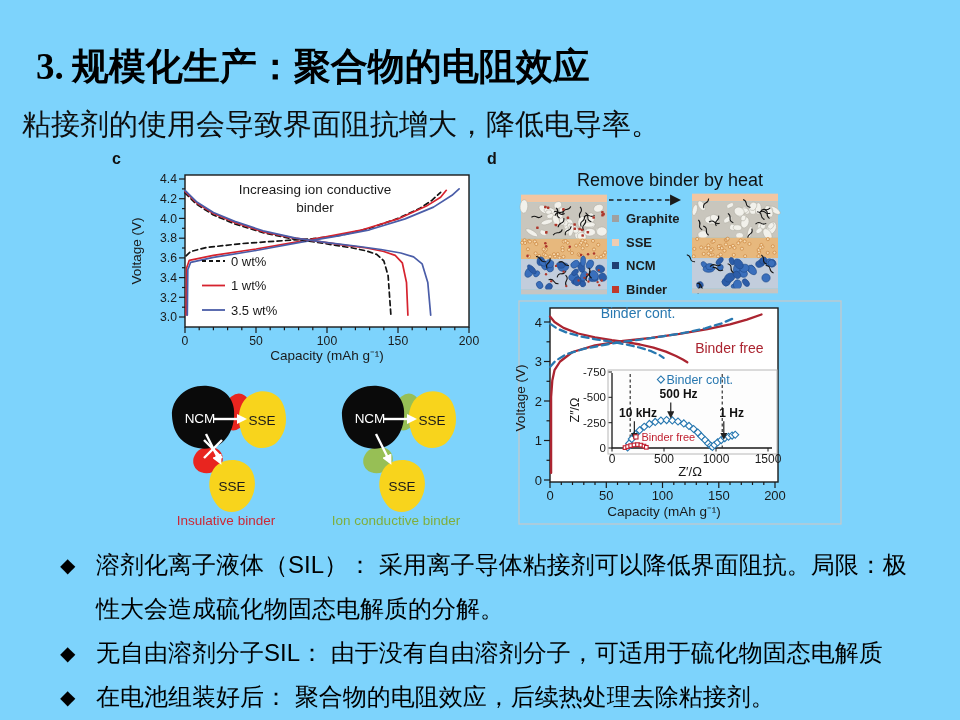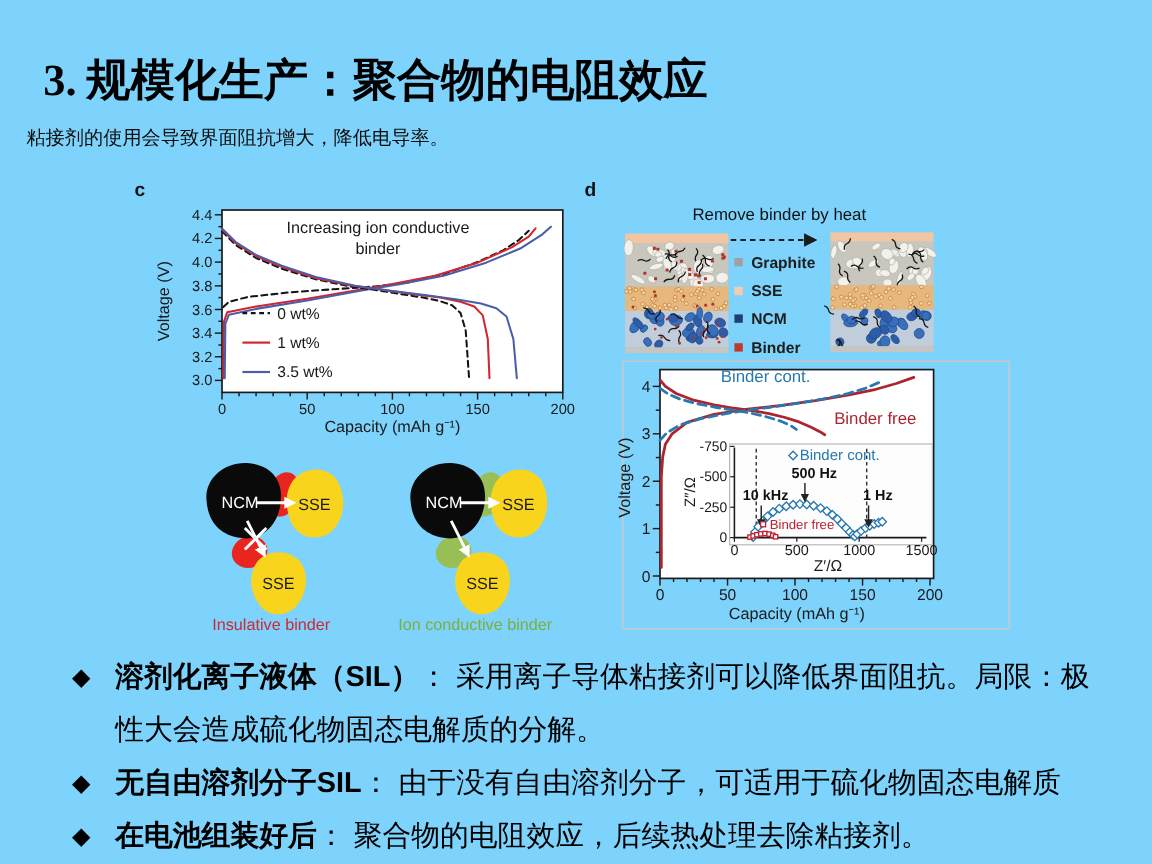--- a/index.html
+++ b/index.html
@@ -1,30 +1,30 @@
 <!DOCTYPE html>
 <html><head>
 <meta charset="utf-8">
 <style>
   html,body{margin:0;padding:0;background:#fff;}
   body{width:960px;height:720px;font-family:"Liberation Sans",sans-serif;}
   .slide{position:relative;width:960px;height:720px;background:#7dd3fc;overflow:hidden;}
   .title{position:absolute;left:36px;top:42px;font-size:37px;font-weight:700;color:#000;white-space:nowrap;}
   .title .num{font-family:"Liberation Serif",serif;margin-right:8px;}
-  .subtitle{position:absolute;left:22px;top:105px;font-size:16px;color:#0d0d0d;white-space:nowrap;}
+  .subtitle{position:absolute;left:22px;top:105px;font-size:29px;color:#0d0d0d;white-space:nowrap;}
   .panel-label{position:absolute;font-size:16px;font-weight:700;color:#111;}
-  .remove-binder{position:absolute;left:577px;top:170px;font-size:14px;color:#111;white-space:nowrap;}
+  .remove-binder{position:absolute;left:577px;top:170px;font-size:18px;color:#111;white-space:nowrap;}
   .mlegend{position:absolute;left:612px;top:207px;font-weight:bold;}
   .mlegend .row{display:flex;align-items:center;height:23.5px;}
   .mlegend .sq{width:7px;height:7px;margin-right:7px;flex:0 0 auto;}
   .mlegend .lbl{font-size:13px;color:#1d1d1d;}
   .bullets{position:absolute;left:60px;top:543px;width:852px;font-size:24px;line-height:44px;color:#000;}
   .bullet{position:relative;padding-left:36px;}
   .bullet .diamond{position:absolute;left:0;top:0;font-size:20px;}
-  .bullet b{font-weight:700;}
+  .bullet b{font-weight:400;}
   svg{position:absolute;overflow:visible;}
   svg text{font-family:"Liberation Sans",sans-serif;}
 </style>
 </head>
 <body>
 
 <div class="slide">
   <div class="title"><span class="num">3.</span><span>规模化生产：聚合物的电阻效应</span></div>
   <div class="subtitle">粘接剂的使用会导致界面阻抗增大，降低电导率。</div>
 

